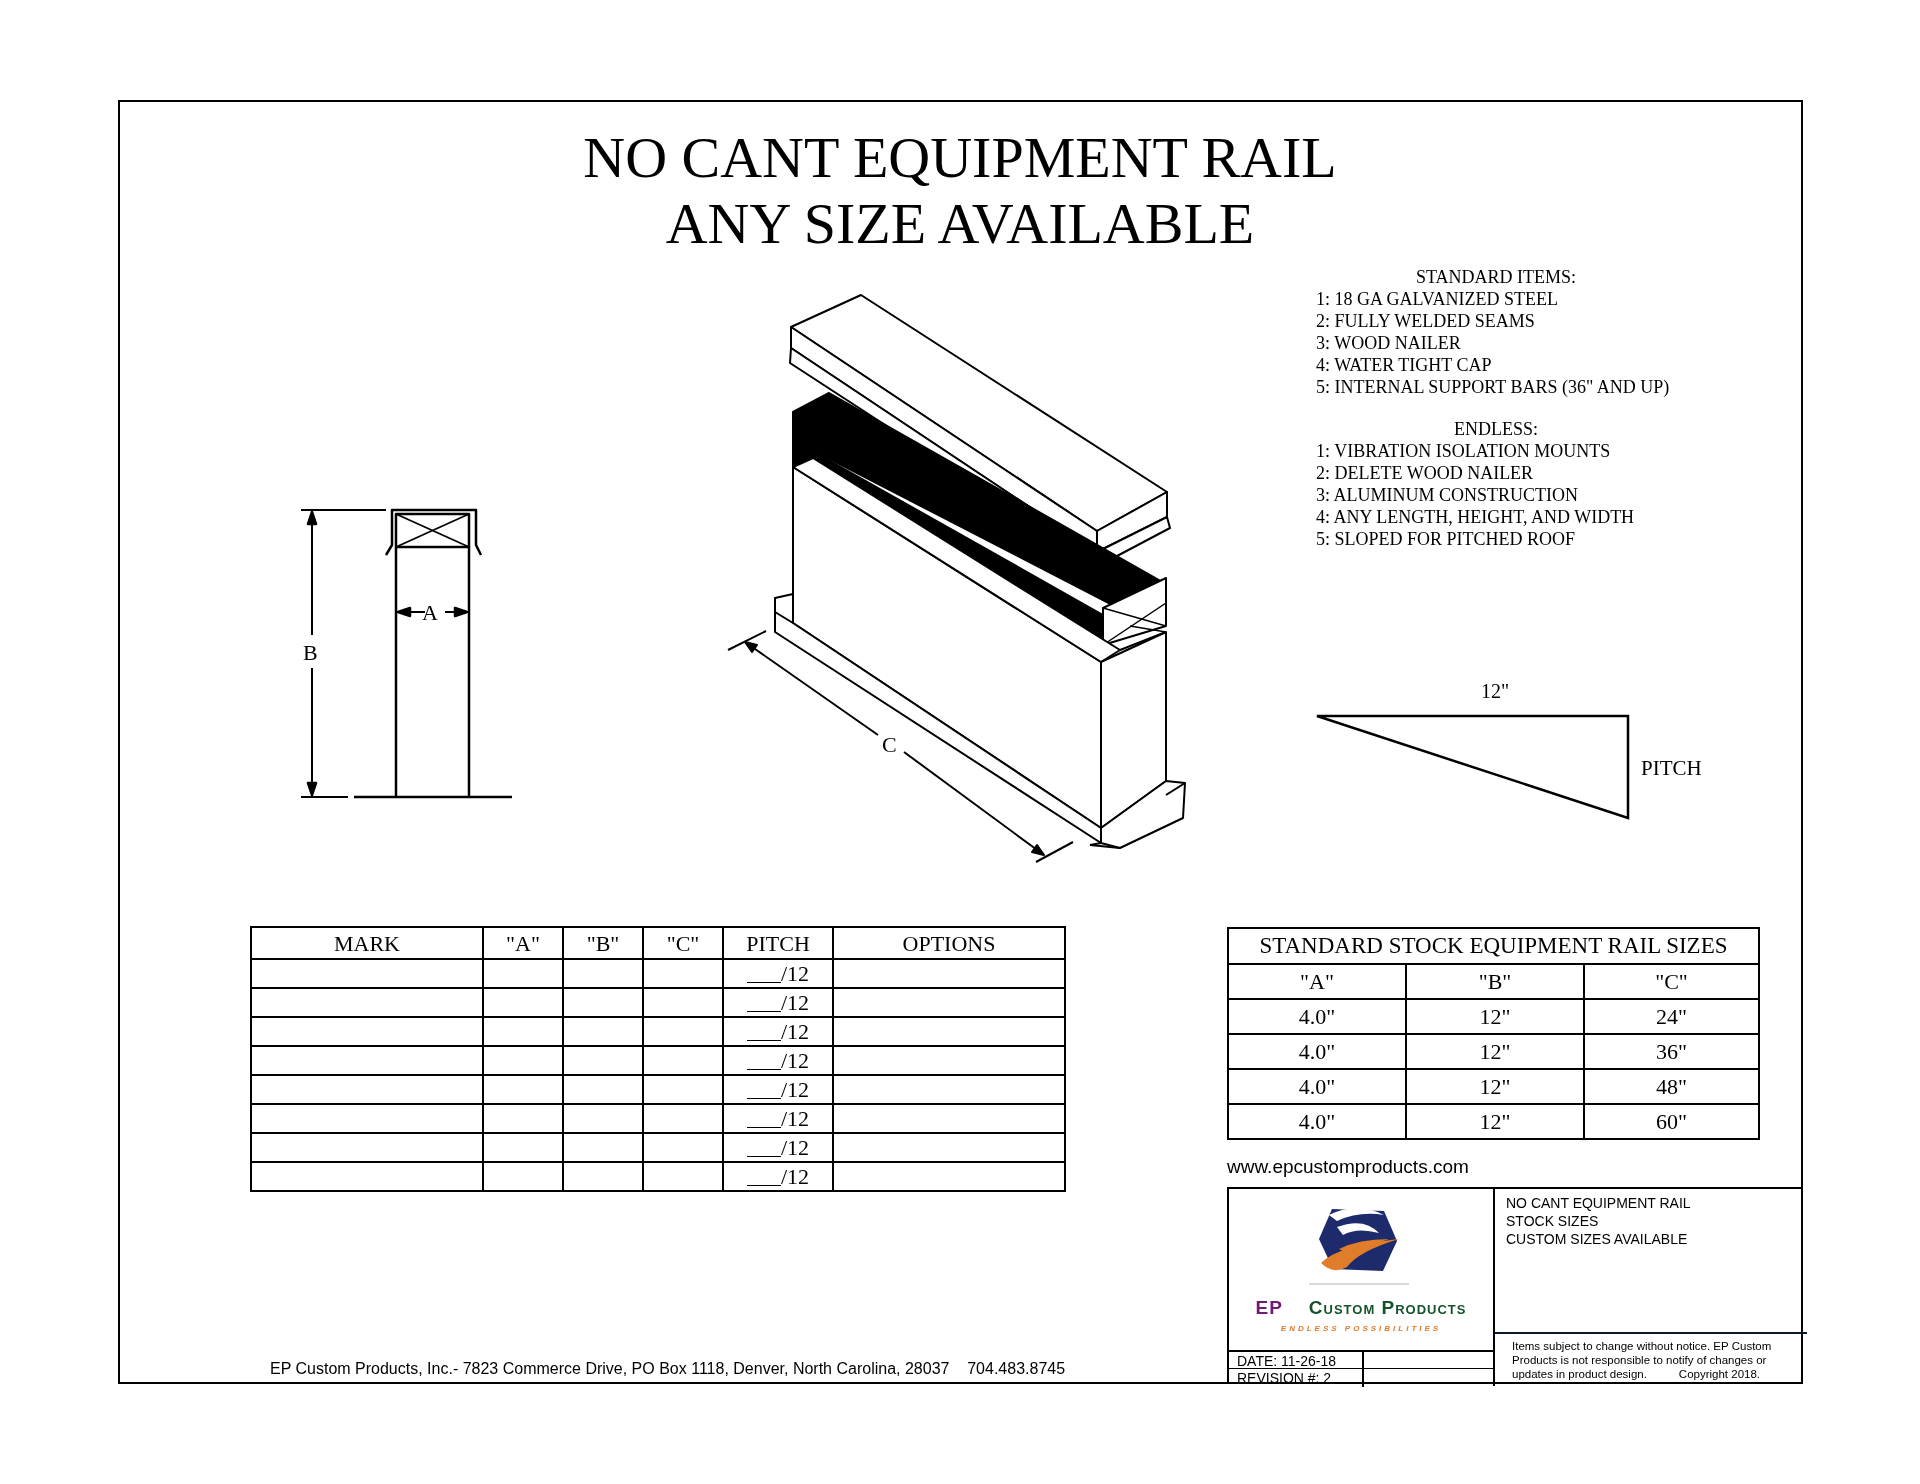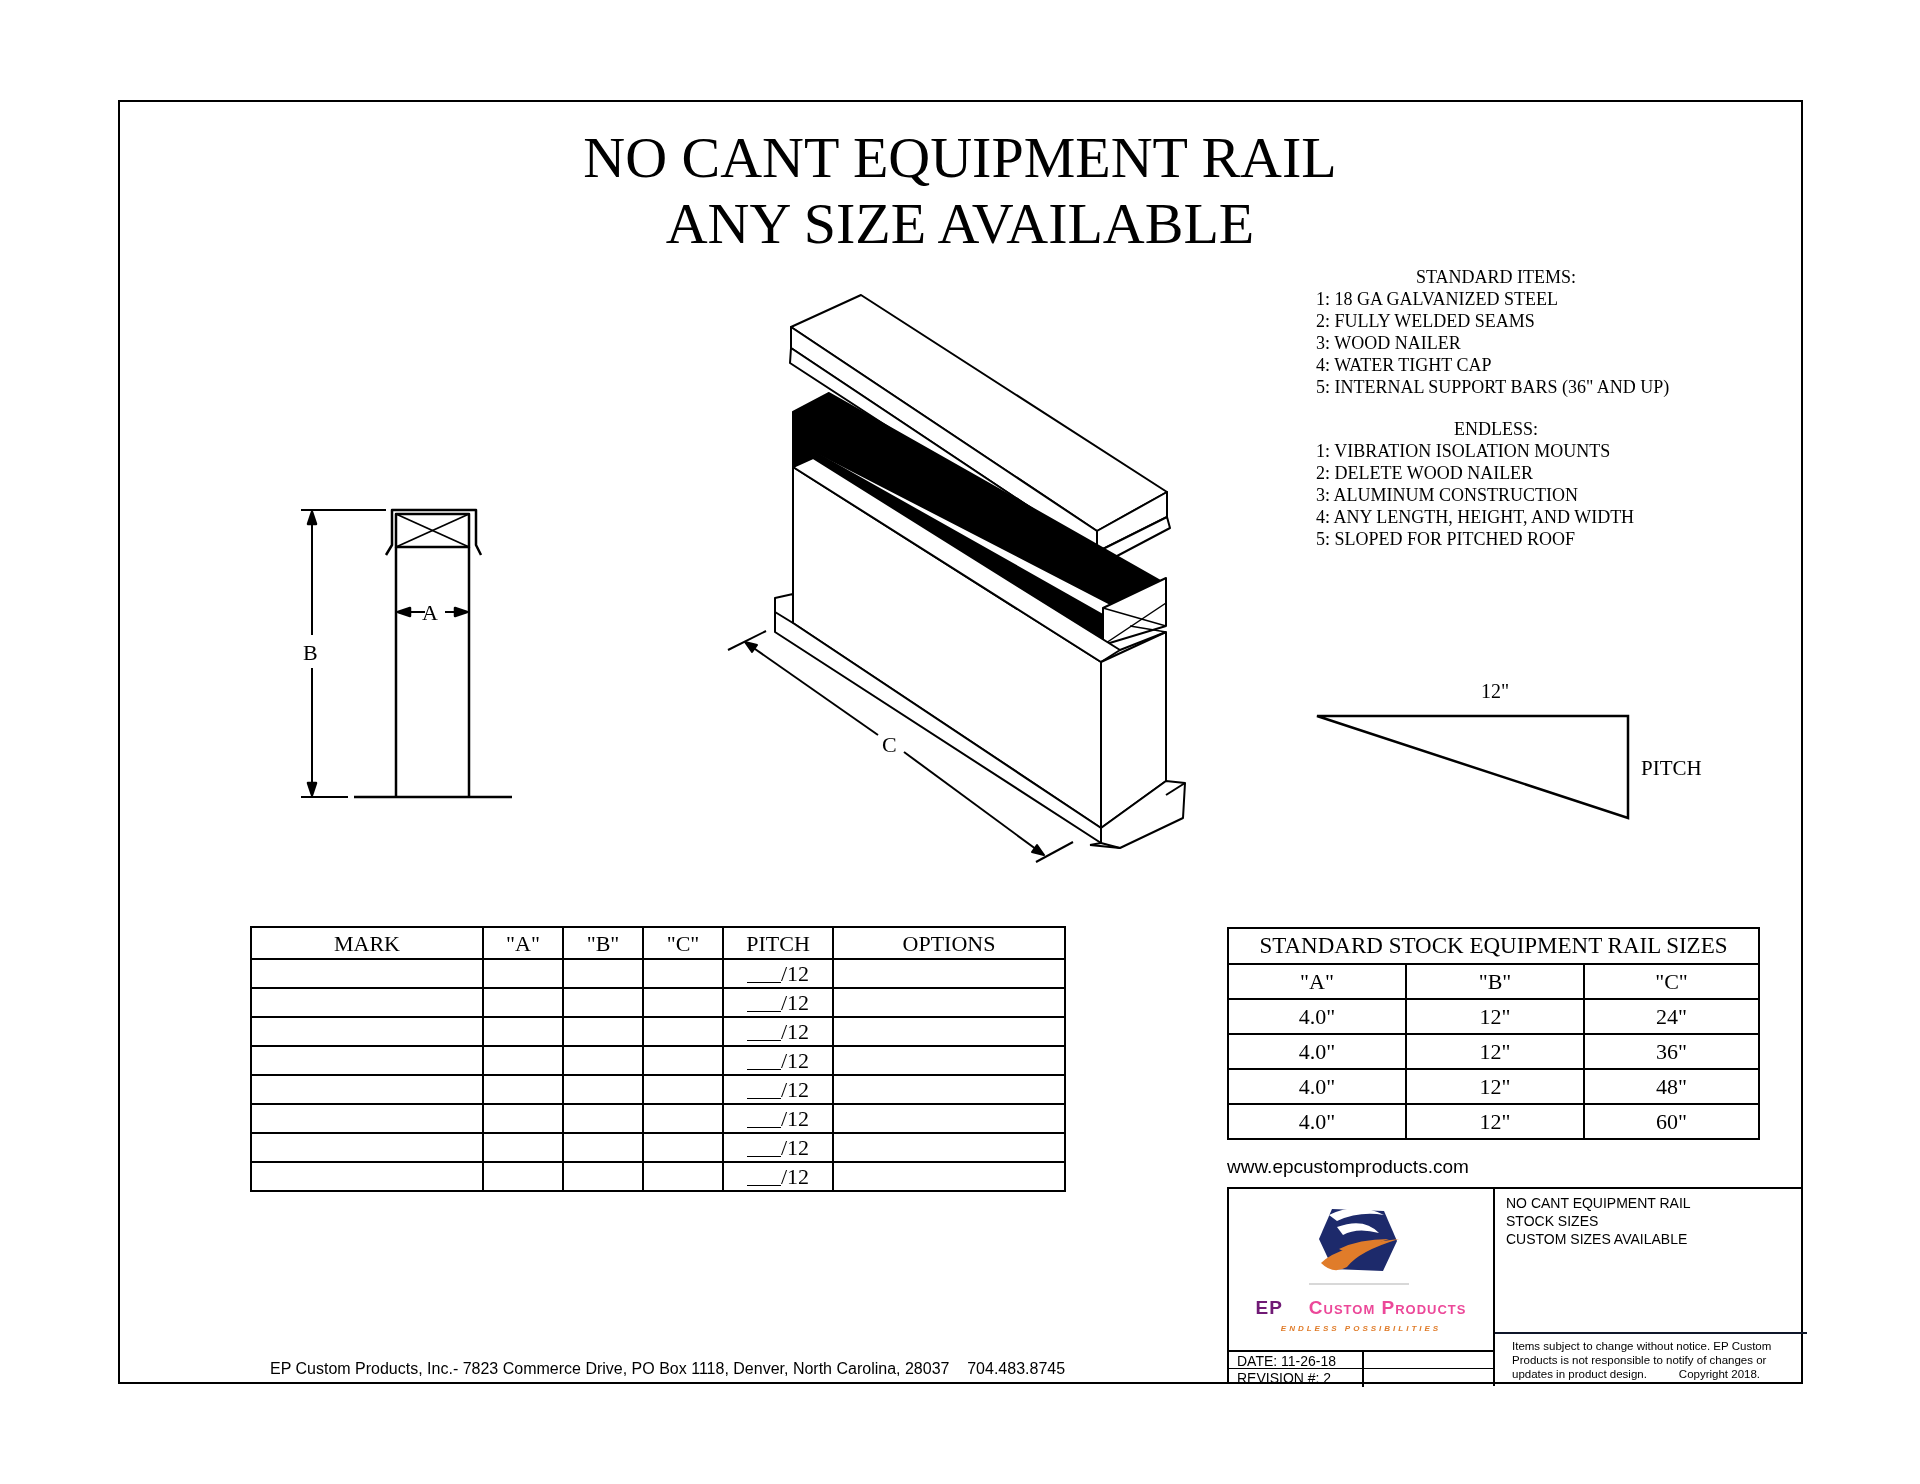--- a/index.html
+++ b/index.html
@@ -28,21 +28,21 @@
   .tb-date { position:absolute; left:0; top:161px; width:264px; height:18px; border-top:2px solid #000; }
   .tb-rev { position:absolute; left:0; top:179px; width:264px; height:18px; border-top:1.5px solid #000; }
   .tb-date span, .tb-rev span { position:absolute; left:8px; top:0; font-size:14px; line-height:18px; }
   .tb-date .divider, .tb-rev .divider { position:absolute; left:133px; top:0; width:1.5px; height:18px; background:#000; }
   .tb-right { position:absolute; left:264px; top:0; width:312px; height:197px; border-left:2px solid #000; }
   .tb-desc { position:absolute; left:0; top:0; width:312px; height:70px; font-size:14px; line-height:18px; padding:5px 0 0 11px; box-sizing:border-box; }
   .tb-sub { position:absolute; left:0; top:70px; width:312px; height:73px; border-top:2px solid #000; font-size:14px; line-height:18px; padding:6px 0 0 11px; box-sizing:border-box; }
   .tb-disc { position:absolute; left:0; top:143px; width:312px; height:54px; border-top:2px solid #0f172a; font-size:11.5px; line-height:14px; padding:5px 0 0 17px; box-sizing:border-box; }
   .brand { position:absolute; left:0; width:264px; text-align:center; top:108px; font-family:"Liberation Sans", sans-serif; font-weight:bold; font-size:19px; letter-spacing:1px; }
   .brand .ep { color:#701a75; }
-  .brand .rest { color:#ec4899; font-variant:small-caps;margin-left:20px; }
+  .brand .rest { color:#14532d; font-variant:small-caps;margin-left:20px; }
   .tagline { position:absolute; left:0; width:264px; text-align:center; top:135px; font-size:8px; letter-spacing:3px; color:#e07c2a; font-style:italic; font-weight:bold; font-family:"Liberation Sans", sans-serif; }
   .footer-addr { position:absolute; left:270px; top:1360px; font-family:"Liberation Sans", sans-serif; font-size:16px; white-space:pre; }
   .page-num { position:absolute; left:0; width:1920px; top:1416px; text-align:right; font-family:"Liberation Sans", sans-serif; font-size:15px;padding-left:24px; }
 </style>
 </head>
 <body>
 
 <div class="frame"></div>
 
 <div class="title l1">NO CANT EQUIPMENT RAIL</div>

